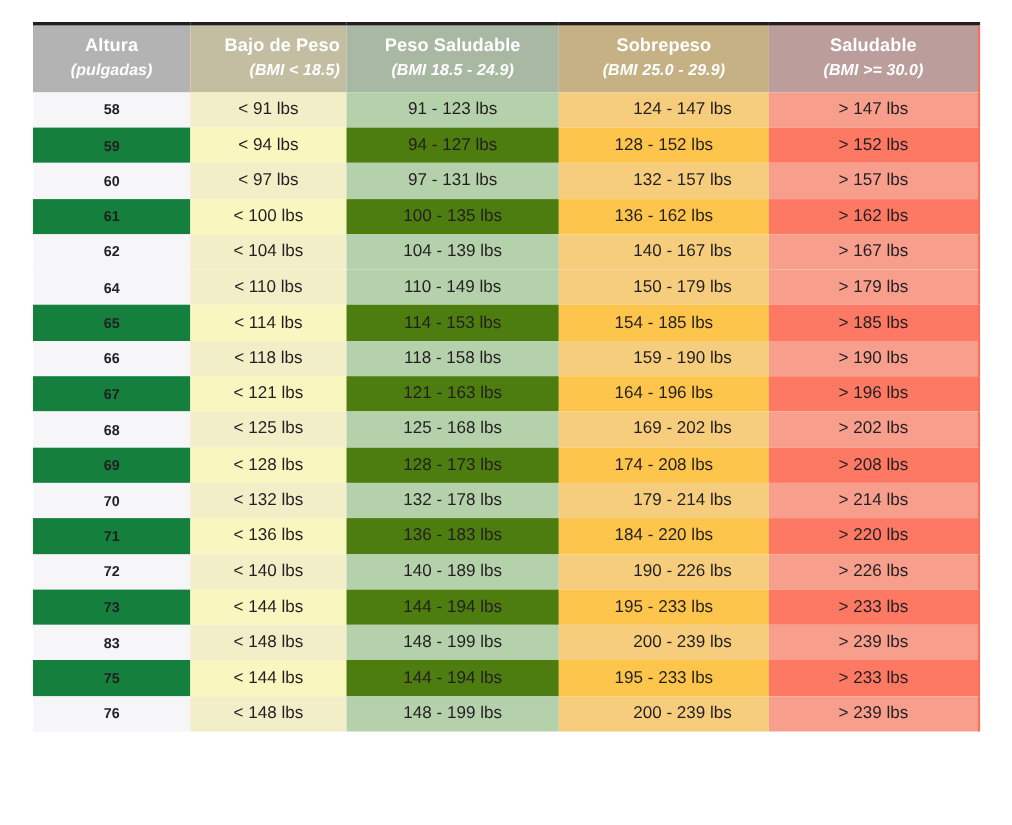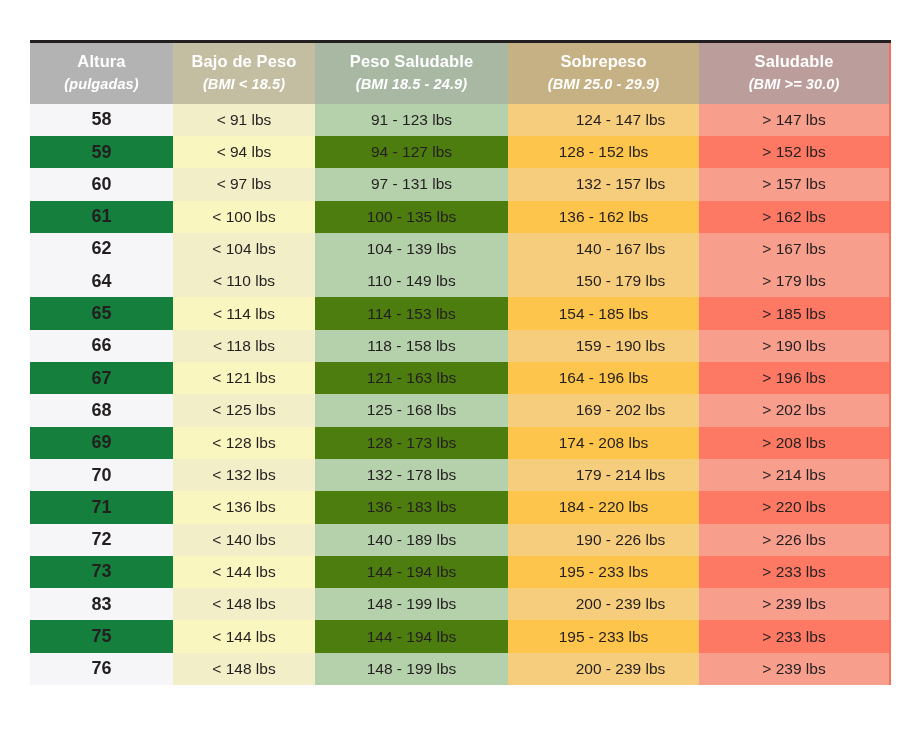--- a/index.html
+++ b/index.html
@@ -10,21 +10,21 @@
     width: 920px;
     height: 750px;
     background: #ffffff;
     font-family: "Liberation Sans", sans-serif;
     overflow: hidden;
   }
 
   #bmi-table-wrap {
     position: absolute;
     left: 30px;
-    top: 40px;
+    top: 20px;
     width: 860px;
   }
 
   table.bmi {
     border-collapse: collapse;
     table-layout: fixed;
     width: 860px;
     border-top: 3px solid #231f20;
     border-right: 2px solid #f4715d;
   }
@@ -48,38 +48,38 @@
   }
   thead th .sub {
     display: block;
     font-style: italic;
     font-weight: bold;
     font-size: 14.5px;
     margin-top: 3px;
     letter-spacing: .1px;
   }
   th.h-height  { background: #b3b3b3; }
-  th.h-under   { background: #c3bea2; }
+  th.h-under   { background: #c3bea2; text-align: right; }
   th.h-healthy { background: #a8b8a3; }
   th.h-over    { background: #c5b183; }
   th.h-obese   { background: #bb9d9b; }
 
   
   tbody td {
     height: 32.3px;
     padding: 0 10px;
     text-align: center;
     font-size: 15.5px;
     color: #231f20;
     vertical-align: middle;
     white-space: nowrap;
   }
   tbody td.height-cell {
     font-weight: bold;
-    font-size: 18px;
+    font-size: 13px;
   }
 
   
   tbody tr.band-a td.height-cell  { background: #f6f5f7; }
   tbody tr.band-a td.under-cell   { background: #f1eec8; }
   tbody tr.band-a td.healthy-cell { background: #b5d1ab; }
   tbody tr.band-a td.over-cell    { background: #f6cd7c; padding-left: 44px; }
   tbody tr.band-a td.obese-cell   { background: #f79e8d; }
 
   

